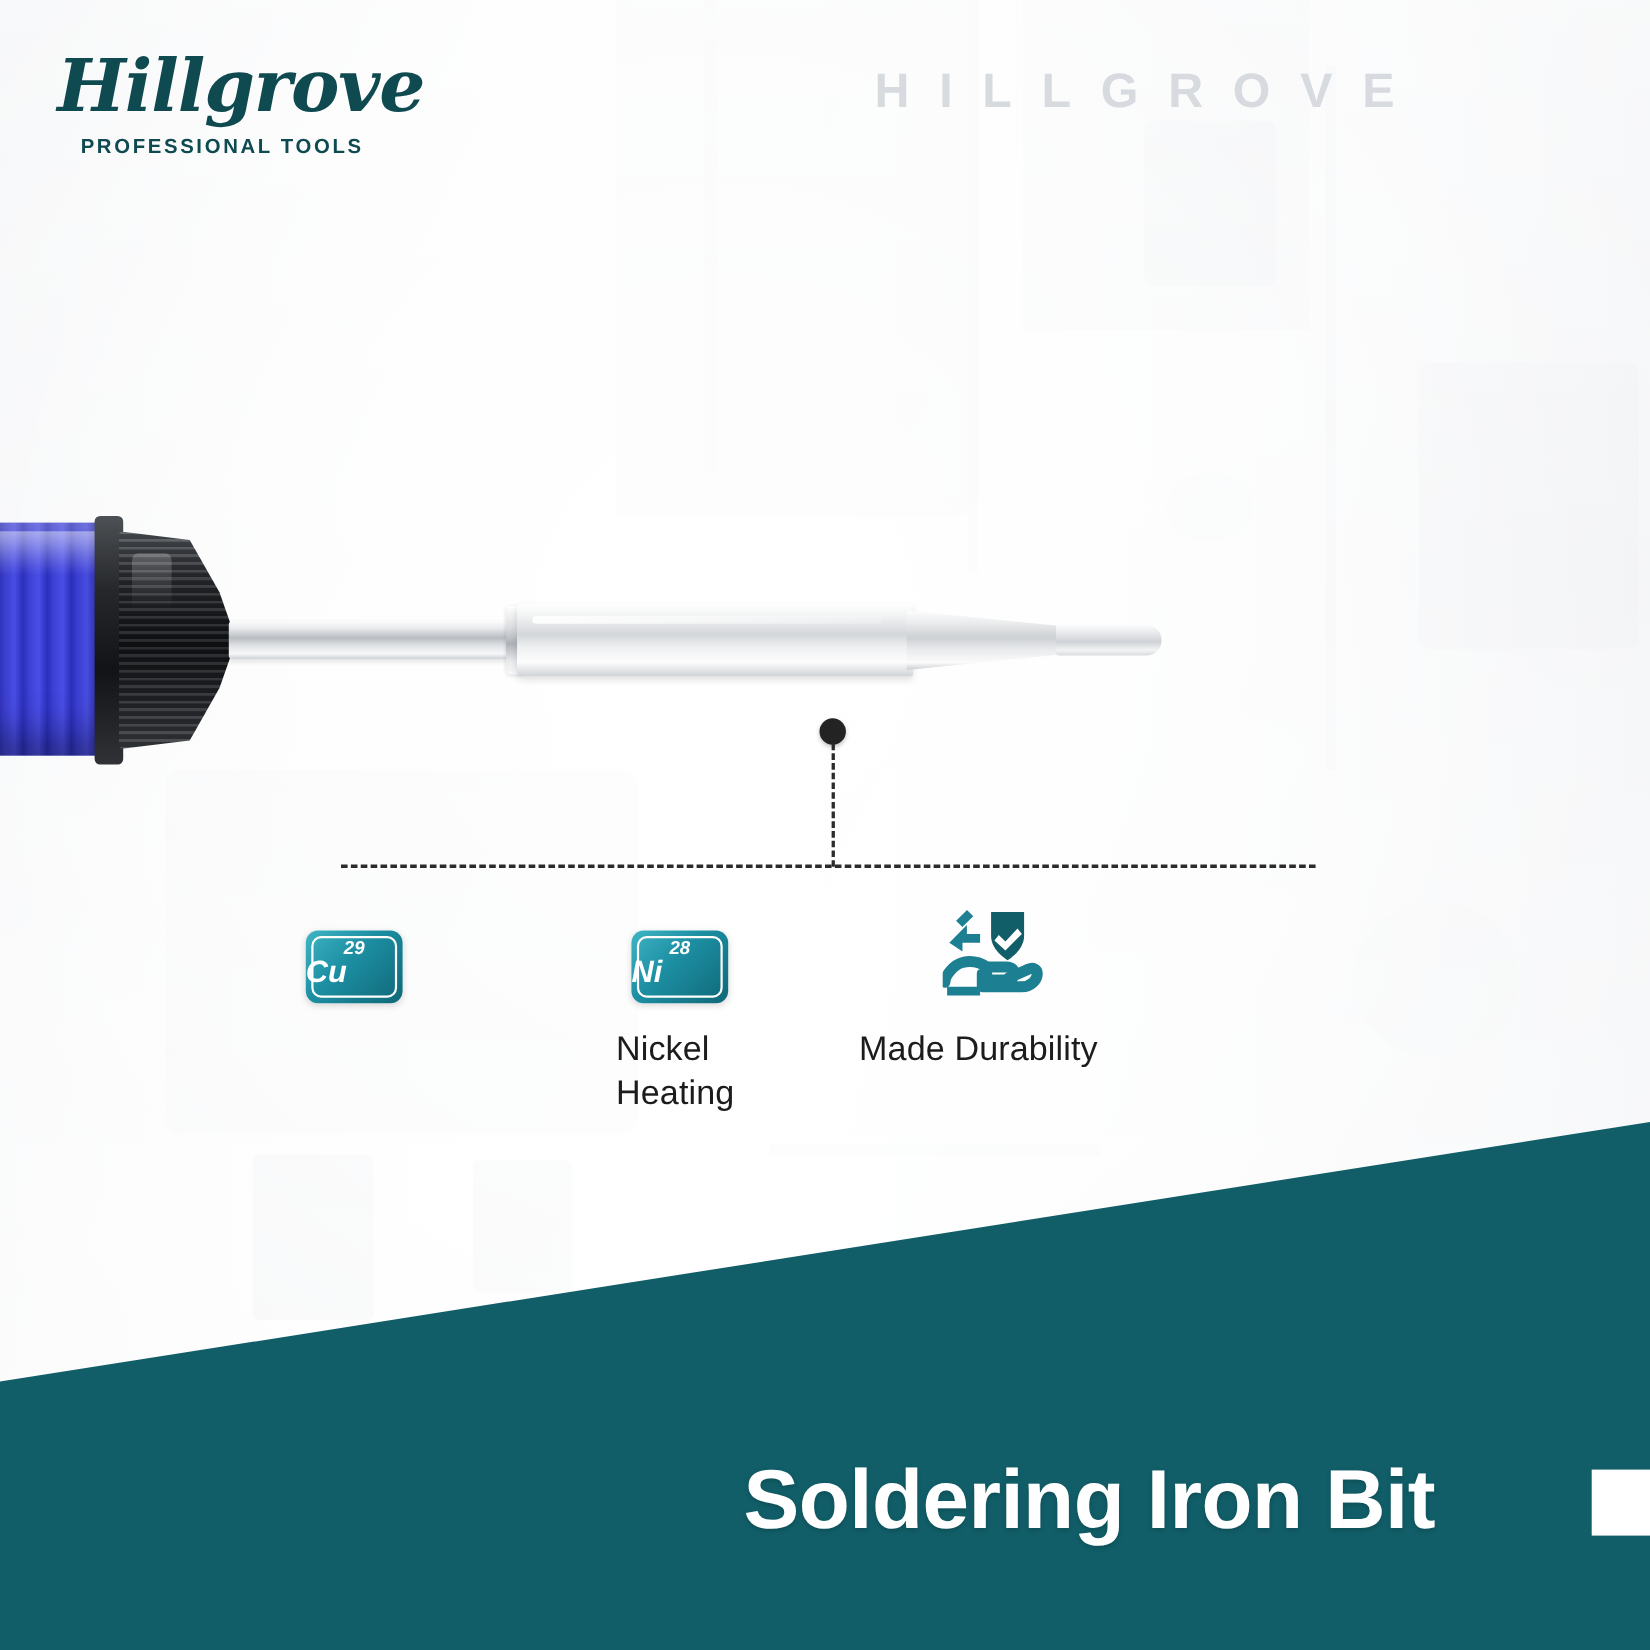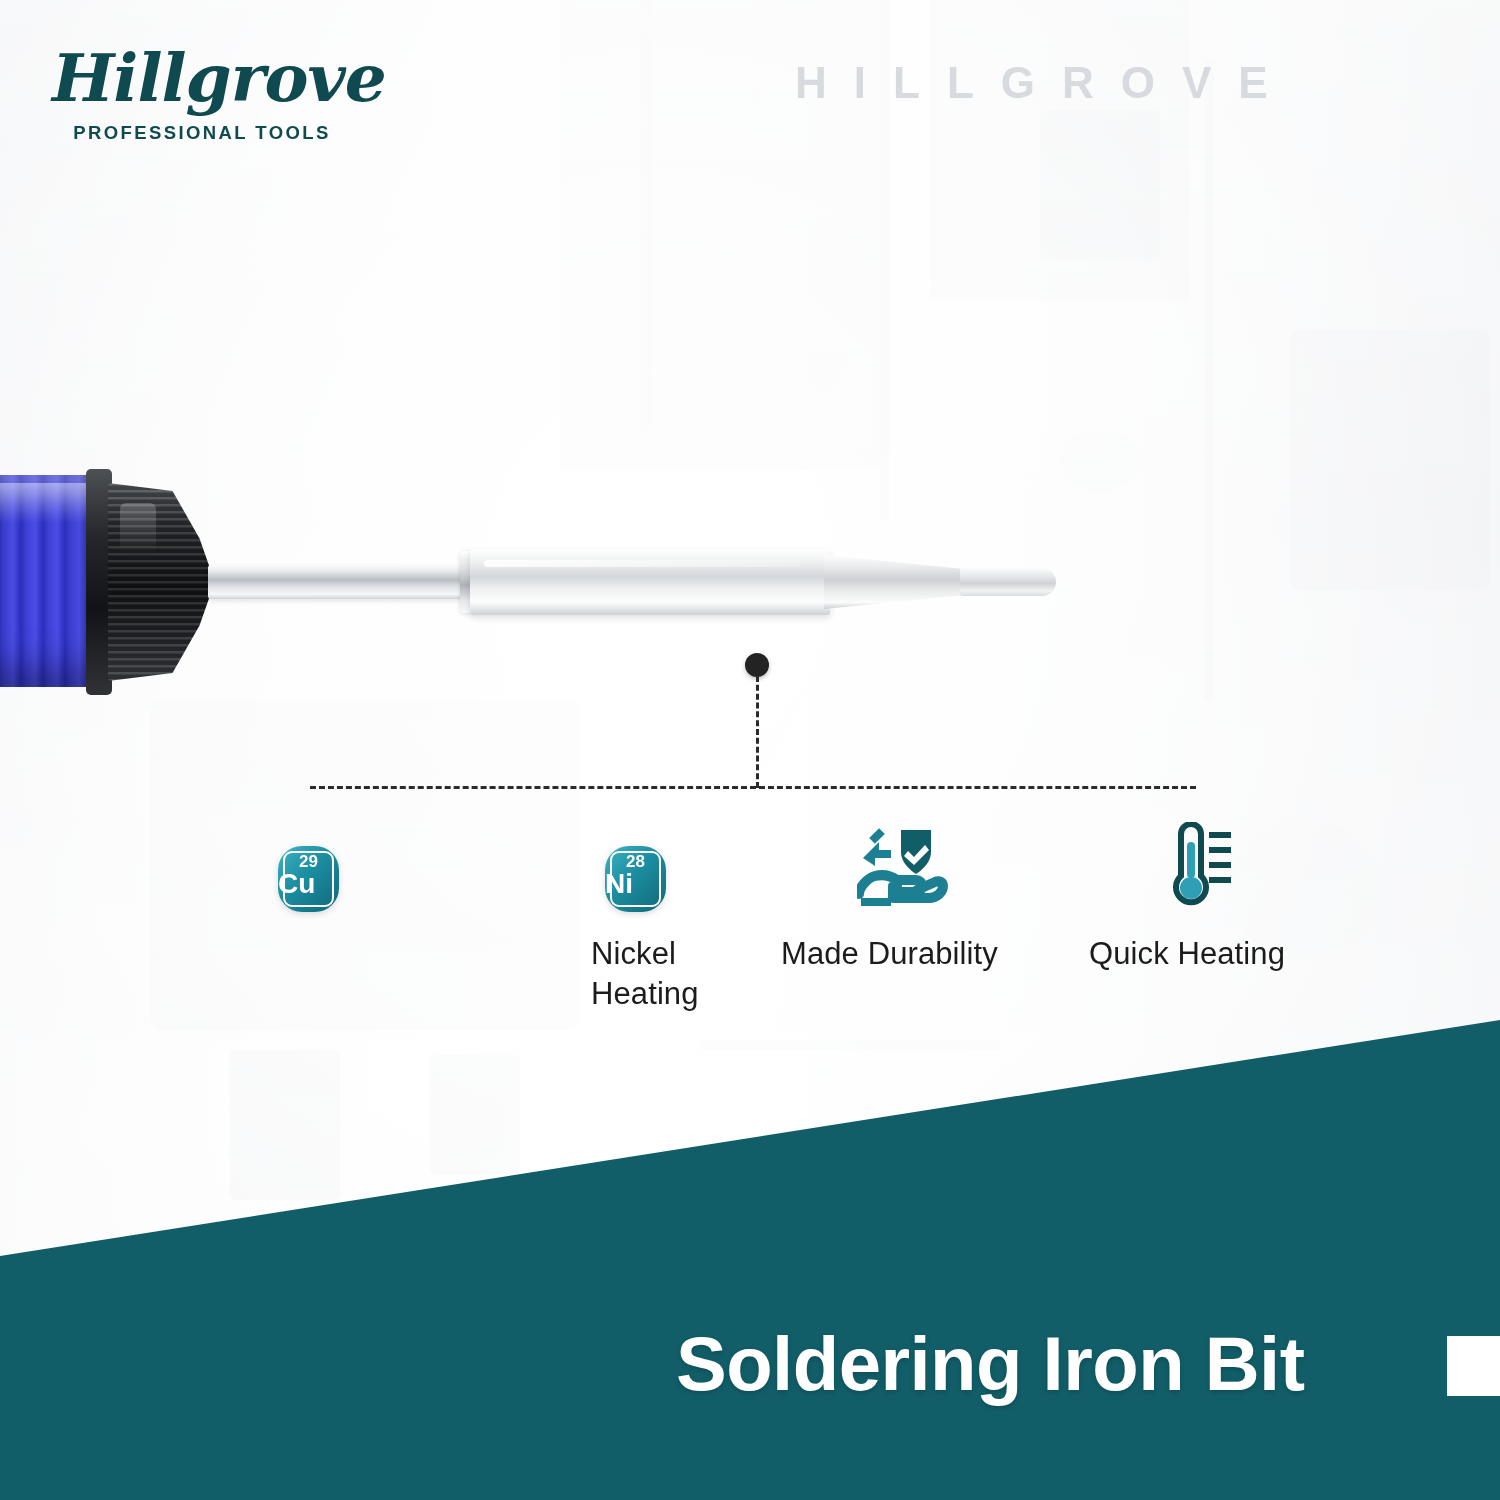--- a/index.html
+++ b/index.html
@@ -159,33 +159,34 @@
   .feature .f-label {
     margin-top:22px;
     font-size:31px;
     color:#1c1c1c;
     line-height:1.28;
     letter-spacing:.1px;
     white-space:pre-line;
   }
   .f1 { left:170px; }
   .f1 .icon-wrap { padding-left:108px; }
-  .f2 { left:560px;margin-left:31px; }
+  .f2 { left:560px; }
   .f2 .icon-wrap { padding-left:14px; }
   .f3 { left:781px; }
   .f3 .icon-wrap { padding-left:76px; }
   .f4 { left:1089px; }
   .f4 .icon-wrap { padding-left:72px; }
 
   
   .elem-tile {
-    width:61px; height:66px; border-radius:24px;
+    width:88px; height:66px; border-radius:11px;
     background:linear-gradient(135deg,#3fb5c4 0%,#1d8fa3 42%,#0f6877 100%);
     position:relative;
     box-shadow:0 2px 6px rgba(0,0,0,.14);
+    font-style:italic;
   }
   .elem-tile .inner-frame {
     position:absolute; inset:5px; border:2.5px solid #ffffff; border-radius:9px;
   }
   .elem-tile .e-num {
     position:absolute; top:7px; left:0; right:0;
     text-align:center; font-size:17px; font-weight:700; color:#ffffff; line-height:1;
   }
   .elem-tile .e-sym {
     position:absolute; top:24px; left:0; right:0;
@@ -290,36 +291,20 @@
             <path d="M44 2 L74 2 L74 24 C74 36 62 44 59 46 C56 44 44 36 44 24 Z" fill="#115e68"></path>
             <path d="M51 23 L57 29 L68 17 L72 22 L57 37 L47 28 Z" fill="#ffffff"></path>
             <path d="M2 66 C2 60 10 50 18 48 C26 46 34 48 40 52 L58 52 C63 52 65 55 65 58 C65 61 63 64 58 64 L40 64 L40 58 L36 58 L36 70 L72 70 C80 70 86 64 86 58 C86 54 82 52 78 54 L60 62" fill="none" stroke="#1d7f92" stroke-width="10" stroke-linejoin="round" stroke-linecap="round"></path>
             <path d="M4 70 L4 78 L34 78 L34 70 Z" fill="#1d7f92"></path>
           </svg>
         </span>
       </div>
       <div class="f-label">Made Durability</div>
     </div>
 
-    <div class="feature f4">
-      <div class="icon-wrap">
-        <span>
-          <svg width="72" height="86" viewBox="0 0 72 86" xmlns="http://www.w3.org/2000/svg">
-            <path d="M20 12 a10 10 0 0 1 20 0 V54 a15 15 0 1 1 -20 0 Z" fill="none" stroke="#0f4a51" stroke-width="6"></path>
-            <circle cx="30" cy="66" r="11" fill="#2f9fb5"></circle>
-            <rect x="26" y="20" width="8" height="36" rx="4" fill="#2f9fb5"></rect>
-            <rect x="48" y="10" width="22" height="6" fill="#0f4a51"></rect>
-            <rect x="48" y="25" width="22" height="6" fill="#0f4a51"></rect>
-            <rect x="48" y="40" width="22" height="6" fill="#0f4a51"></rect>
-            <rect x="48" y="55" width="22" height="6" fill="#0f4a51"></rect>
-          </svg>
-        </span>
-      </div>
-      <div class="f-label">Quick Heating</div>
-    </div>
 
   </div>
 
   <div class="teal-band"></div>
   <div class="title">Soldering Iron Bit</div>
   <div class="title-block"></div>
 
 </div>
 
 </body></html>

